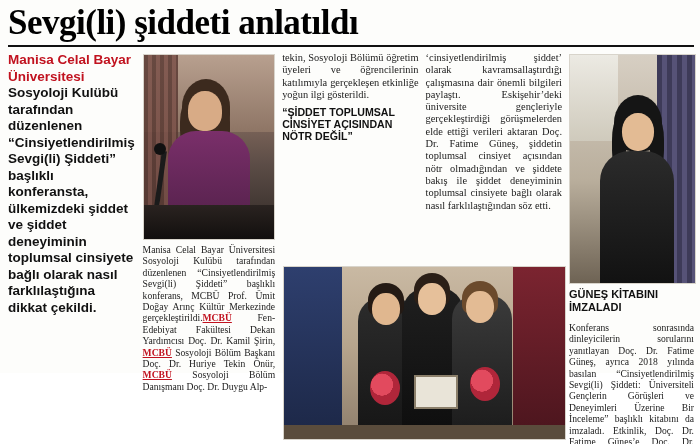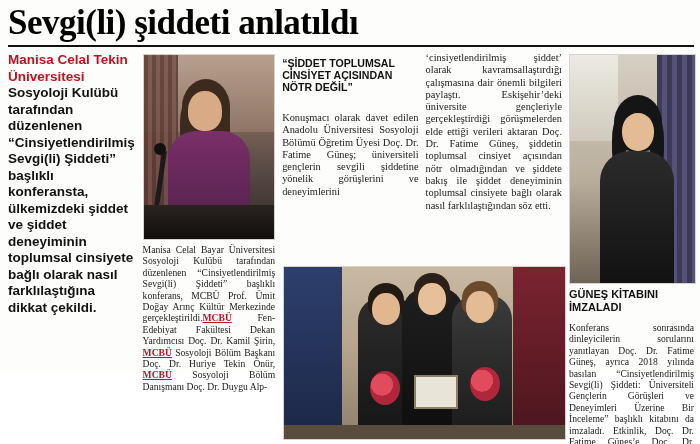--- a/index.html
+++ b/index.html
@@ -223,43 +223,43 @@
 <body>
 
 <div class="page">
 
   <h1 class="headline">Sevgi(li) şiddeti anlatıldı</h1>
   <div class="rule"></div>
 
   <div class="cols">
 
     <div class="col col1">
-      <p class="lede"><span class="red">Manisa Celal Tekin Üniversitesi</span><span> Sosyoloji Kulübü tarafından düzenlenen “Cinsiyetlendirilmiş Sevgi(li) Şiddeti” başlıklı konferansta, ülkemizdeki şiddet ve şiddet deneyiminin toplumsal cinsiyete bağlı olarak nasıl farklılaştığına dikkat çekildi.</span></p>
+      <p class="lede"><span class="red">Manisa Celal Bayar Üniversitesi</span><span> Sosyoloji Kulübü tarafından düzenlenen “Cinsiyetlendirilmiş Sevgi(li) Şiddeti” başlıklı konferansta, ülkemizdeki şiddet ve şiddet deneyiminin toplumsal cinsiyete bağlı olarak nasıl farklılaştığına dikkat çekildi.</span></p>
     </div>
 
     <div class="col col2">
       <div class="photo photo1 photo-frame">
         <div class="p1bg"></div>
         <div class="p1wall"></div>
         <div class="p1curtain"></div>
         <div class="p1hair"></div>
         <div class="p1hair2"></div>
         <div class="p1hair3"></div>
         <div class="p1head"></div>
         <div class="p1body"></div>
         <div class="p1mic"></div>
         <div class="p1mic2"></div>
         <div class="p1desk"></div>
       </div>
       <p class="caption"><span>Manisa Celal Bayar Üniversitesi Sosyoloji Kulübü tarafından düzenlenen “Cinsiyetlendirilmiş Sevgi(li) Şiddeti” başlıklı konferans, MCBÜ Prof. Ümit Doğay Arınç Kültür Merkezinde gerçekleştirildi.</span><span class="red">MCBÜ</span><span> Fen-Edebiyat Fakültesi Dekan Yardımcısı Doç. Dr. Kamil Şirin, </span><span class="red">MCBÜ</span><span> Sosyoloji Bölüm Başkanı Doç. Dr. Huriye Tekin Önür, </span><span class="red">MCBÜ</span><span> Sosyoloji Bölüm Danışmanı Doç. Dr. Duygu Alp-</span></p>
     </div>
 
     <div class="col col3">
+      <p class="body">tekin, Sosyoloji Bölümü öğretim üyeleri ve öğrencilerinin katılımıyla gerçekleşen etkinliğe yoğun ilgi gösterildi.</p>
       <p class="subhead">“ŞİDDET TOPLUMSAL CİNSİYET AÇISINDAN NÖTR DEĞİL”</p>
-      <p class="body">Konuşmacı olarak davet edilen Anadolu Üniversitesi Sosyoloji Bölümü Öğretim Üyesi Doç. Dr. Fatime Güneş; üniversiteli gençlerin sevgili şiddetine yönelik görüşlerini ve deneyimlerini</p>
     </div>
 
     <div class="col col4">
       <p class="body">‘cinsiyetlendirilmiş şiddet’ olarak kavramsallaştırdığı çalışmasına dair önemli bilgileri paylaştı. Eskişehir’deki üniversite gençleriyle gerçekleştirdiği görüşmelerden elde ettiği verileri aktaran Doç. Dr. Fatime Güneş, şiddetin toplumsal cinsiyet açısından nötr olmadığından ve şiddete bakış ile şiddet deneyiminin toplumsal cinsiyete bağlı olarak nasıl farklılaştığından söz etti.</p>
     </div>
 
     <div class="col col5">
       <div class="photo photo3 photo-frame">
         <div class="p3bg"></div>
         <div class="p3screen"></div>

